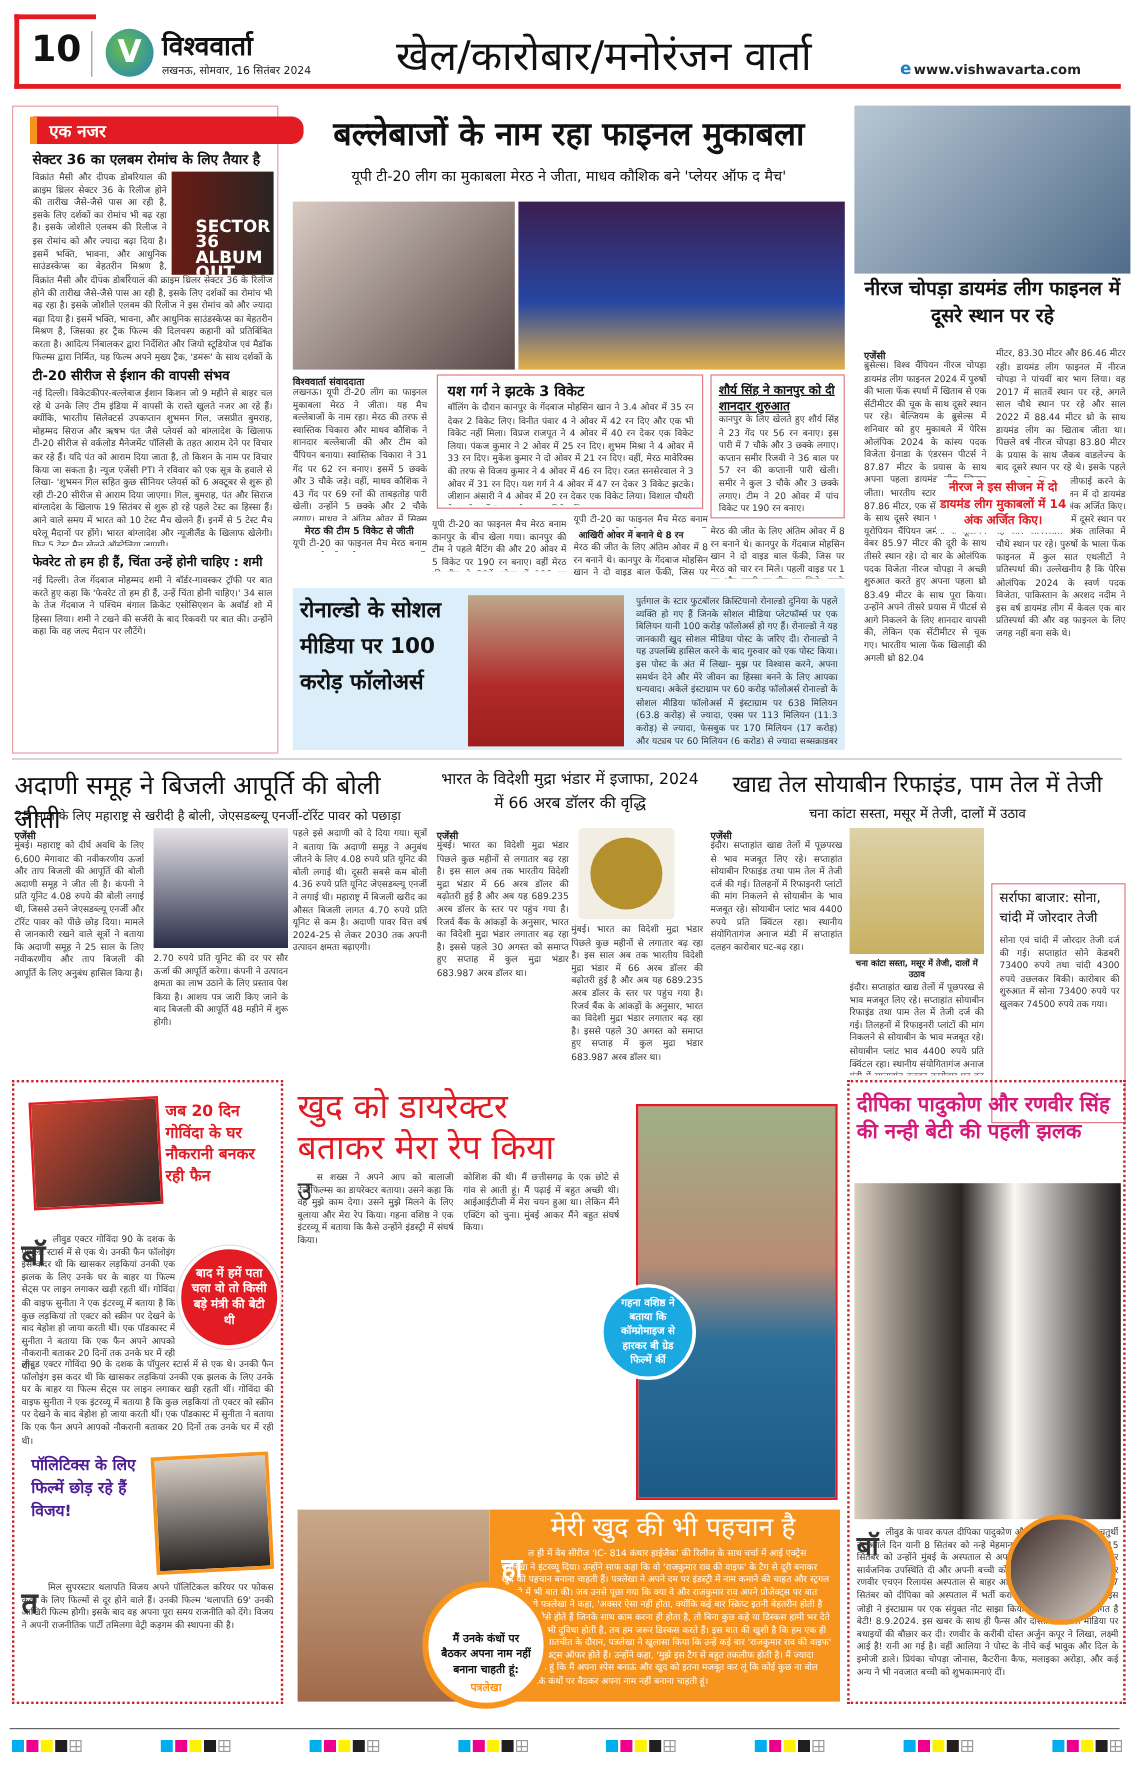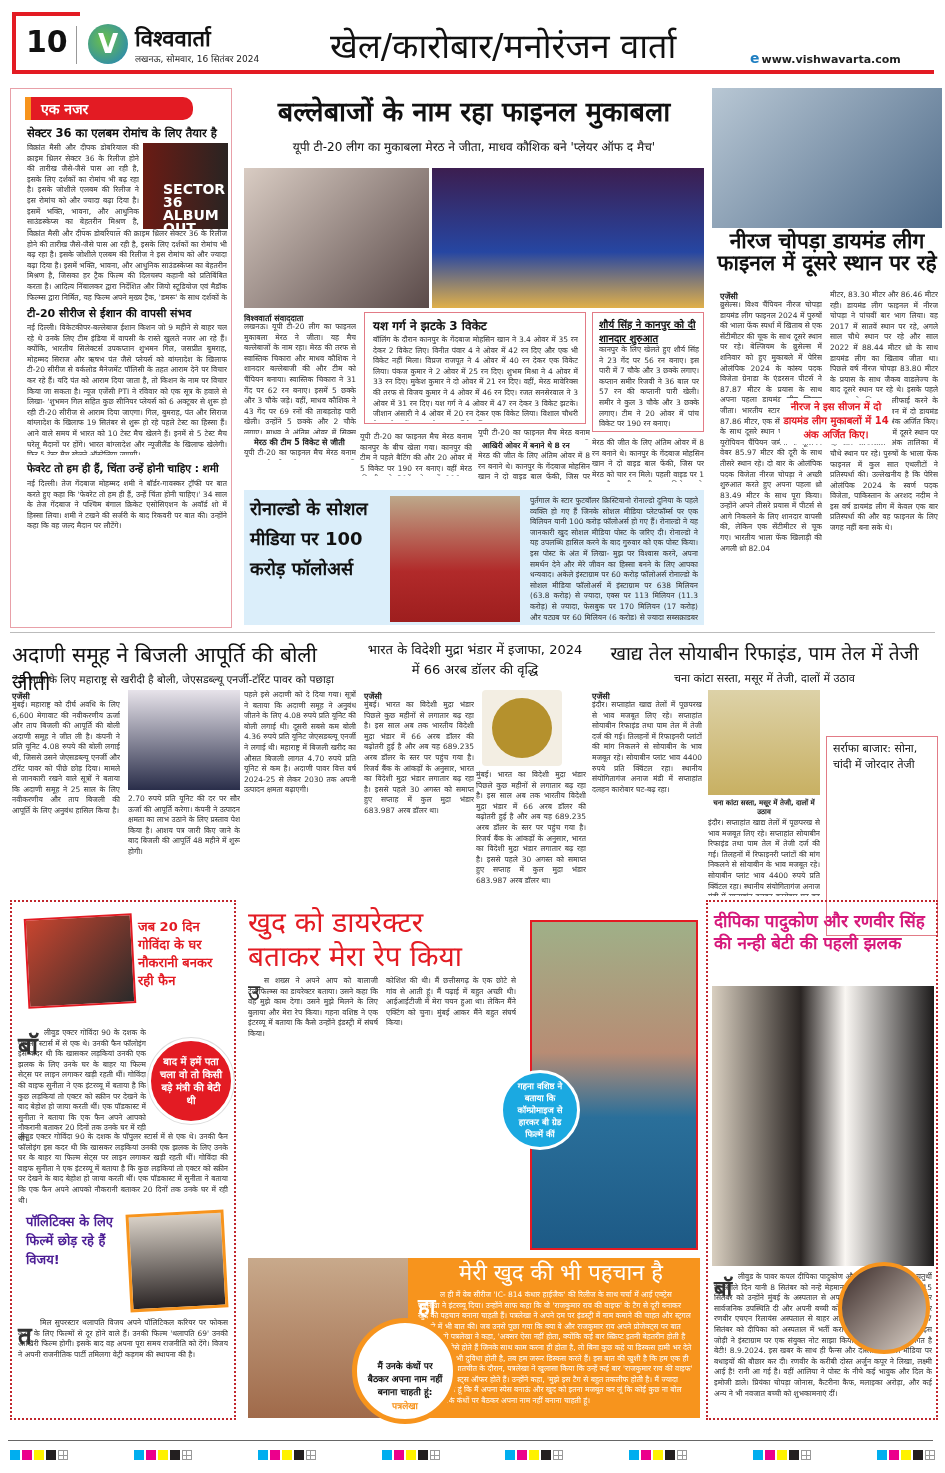--- a/index.html
+++ b/index.html
@@ -40,21 +40,21 @@
   <div class="abs pgno">10</div>
   <div class="abs vsep"></div>
   <div class="abs logo">V</div>
   <div class="abs brand">विश्ववार्ता</div>
   <div class="abs dateline">लखनऊ,   सोमवार, 16 सितंबर 2024</div>
   <div class="abs section-title">खेल/कारोबार/मनोरंजन वार्ता</div>
   <div class="abs site"><span class="ie">e</span><span>www.vishwavarta.com</span></div>
 </div>
 
 <div class="abs box" style="left:10px;top:88px;width:222px;height:540px;">
-  <div class="abs kicker" style="left:14px;top:8px;width:168px;">एक नजर</div>
+  <div class="abs kicker" style="left:14px;top:8px;width:228px;">एक नजर</div>
   <div class="abs h-dark" style="left:16px;top:36px;width:200px;font-size:11.5px;">सेक्टर 36 का एलबम रोमांच के लिए तैयार है</div>
   <div class="abs img" style="left:132px;top:54px;width:85px;height:86px;background:linear-gradient(90deg,#6b1b14,#2a2422);">
     <div style="position:absolute;left:20px;top:40px;color:#fff;font-weight:bold;font-size:14px;line-height:13px;">SECTOR 36 ALBUM OUT NOW</div>
   </div>
   <div class="abs txt" style="left:16px;top:54px;width:112px;height:86px;overflow:hidden;">विक्रांत मैसी और दीपक डोबरियाल की क्राइम थ्रिलर सेक्टर 36 के रिलीज होने की तारीख जैसे-जैसे पास आ रही है, इसके लिए दर्शकों का रोमांच भी बढ़ रहा है। इसके जोशीले एलबम की रिलीज ने इस रोमांच को और ज्यादा बढ़ा दिया है। इसमें भक्ति, भावना, और आधुनिक साउंडस्केप्स का बेहतरीन मिश्रण है, जिसका हर ट्रैक फिल्म की दिलचस्प कहानी को प्रतिबिंबित करता है। आदित्य निंबालकर द्वारा निर्देशित और जियो स्टूडियोज एवं मैडॉक फिल्म्स द्वारा निर्मित, यह फिल्म अपने मुख्य ट्रैक, 'डमरू' के साथ दर्शकों के बीच चर्चा का विषय बनी हुई है। चार-ट्रैक के इस एलबम में प्रतिभाशाली संगीतकारों ने कहानी के सार और ऊर्जा को पिरोने की कोशिश की है, जो श्रोताओं को अपराध और सस्पेंस की दुनिया में ले जाता है। डमरू के पहले ट्रैक को मोहित चौहान और अनुपम आमोद ने अपनी आवाज दी है। इसे धुनकी ने कंपोज किया है। यह ट्रैक इस हफ्ते रिलीज हुआ, जिसे अपनी जबरदस्त बीट्स और भक्तिपूर्ण शब्दों के साथ श्रोताओं की शानदार प्रतिक्रिया मिली।</div>
   <div class="abs txt" style="left:16px;top:140px;width:200px;height:72px;overflow:hidden;">विक्रांत मैसी और दीपक डोबरियाल की क्राइम थ्रिलर सेक्टर 36 के रिलीज होने की तारीख जैसे-जैसे पास आ रही है, इसके लिए दर्शकों का रोमांच भी बढ़ रहा है। इसके जोशीले एलबम की रिलीज ने इस रोमांच को और ज्यादा बढ़ा दिया है। इसमें भक्ति, भावना, और आधुनिक साउंडस्केप्स का बेहतरीन मिश्रण है, जिसका हर ट्रैक फिल्म की दिलचस्प कहानी को प्रतिबिंबित करता है। आदित्य निंबालकर द्वारा निर्देशित और जियो स्टूडियोज एवं मैडॉक फिल्म्स द्वारा निर्मित, यह फिल्म अपने मुख्य ट्रैक, 'डमरू' के साथ दर्शकों के बीच चर्चा का विषय बनी हुई है। चार-ट्रैक के इस एलबम में प्रतिभाशाली संगीतकारों ने कहानी के सार और ऊर्जा को पिरोने की कोशिश की है, जो श्रोताओं को अपराध और सस्पेंस की दुनिया में ले जाता है। डमरू के पहले ट्रैक को मोहित चौहान और अनुपम आमोद ने अपनी आवाज दी है। इसे धुनकी ने कंपोज किया है। यह ट्रैक इस हफ्ते रिलीज हुआ, जिसे अपनी जबरदस्त बीट्स और भक्तिपूर्ण शब्दों के साथ श्रोताओं की शानदार प्रतिक्रिया मिली।</div>
   <div class="abs h-dark" style="left:16px;top:216px;width:200px;font-size:11px;">टी-20 सीरीज से ईशान की वापसी संभव</div>
   <div class="abs txt" style="left:16px;top:234px;width:200px;height:132px;overflow:hidden;">नई दिल्ली। विकेटकीपर-बल्लेबाज ईशान किशन जो 9 महीने से बाहर चल रहे थे उनके लिए टीम इंडिया में वापसी के रास्ते खुलते नजर आ रहे हैं। क्योंकि, भारतीय सिलेक्टर्स उपकप्तान शुभमन गिल, जसप्रीत बुमराह, मोहम्मद सिराज और ऋषभ पंत जैसे प्लेयर्स को बांग्लादेश के खिलाफ टी-20 सीरीज से वर्कलोड मैनेजमेंट पॉलिसी के तहत आराम देने पर विचार कर रहे हैं। यदि पंत को आराम दिया जाता है, तो किशन के नाम पर विचार किया जा सकता है। न्यूज एजेंसी PTI ने रविवार को एक सूत्र के हवाले से लिखा- 'शुभमन गिल सहित कुछ सीनियर प्लेयर्स को 6 अक्टूबर से शुरू हो रही टी-20 सीरीज से आराम दिया जाएगा। गिल, बुमराह, पंत और सिराज बांग्लादेश के खिलाफ 19 सितंबर से शुरू हो रहे पहले टेस्ट का हिस्सा हैं। आने वाले समय में भारत को 10 टेस्ट मैच खेलने हैं। इनमें से 5 टेस्ट मैच घरेलू मैदानों पर होंगे। भारत बांग्लादेश और न्यूजीलैंड के खिलाफ खेलेगी। फिर 5 टेस्ट मैच खेलने ऑस्ट्रेलिया जाएगी।</div>
   <div class="abs h-dark" style="left:16px;top:372px;width:200px;font-size:10.5px;">फेवरेट तो हम ही हैं, चिंता उन्हें होनी चाहिए : शमी</div>
   <div class="abs txt" style="left:16px;top:390px;width:200px;height:145px;overflow:hidden;">नई दिल्ली। तेज गेंदबाज मोहम्मद शमी ने बॉर्डर-गावस्कर ट्रॉफी पर बात करते हुए कहा कि 'फेवरेट तो हम ही हैं, उन्हें चिंता होनी चाहिए।' 34 साल के तेज गेंदबाज ने पश्चिम बंगाल क्रिकेट एसोसिएशन के अवॉर्ड शो में हिस्सा लिया। शमी ने टखने की सर्जरी के बाद रिकवरी पर बात की। उन्होंने कहा कि वह जल्द मैदान पर लौटेंगे।</div>
@@ -78,21 +78,21 @@
 <div class="abs" style="left:482px;top:440px;width:108px;font-size:7.5px;font-weight:bold;">आखिरी ओवर में बनाने थे 8 रन</div>
 <div class="abs txt" style="left:478px;top:451px;width:112px;height:30px;overflow:hidden;">मेरठ की जीत के लिए अंतिम ओवर में 8 रन बनाने थे। कानपुर के गेंदबाज मोहसिन खान ने दो वाइड बाल फेंकी, जिस पर मेरठ को चार रन मिले। पहली वाइड पर 1 रन और दूसरी पर तीन रन मिले। इसके बाद माधव ने छक्का जड़कर आसानी से रन बना लिए।</div>
 <div class="abs txt" style="left:592px;top:438px;width:112px;height:44px;overflow:hidden;">मेरठ की जीत के लिए अंतिम ओवर में 8 रन बनाने थे। कानपुर के गेंदबाज मोहसिन खान ने दो वाइड बाल फेंकी, जिस पर मेरठ को चार रन मिले। पहली वाइड पर 1 रन और दूसरी पर तीन रन मिले। इसके बाद माधव ने छक्का जड़कर आसानी से रन बना लिए।</div>
 
 <div class="abs box" style="left:592px;top:312px;width:112px;height:120px;border-color:#e27b86;">
   <div class="abs h-dark" style="left:6px;top:4px;width:100px;font-size:10px;text-decoration:underline;">शौर्य सिंह ने कानपुर को दी शानदार शुरुआत</div>
   <div class="abs txt" style="left:6px;top:32px;width:100px;height:84px;overflow:hidden;">कानपुर के लिए खेलते हुए शौर्य सिंह ने 23 गेंद पर 56 रन बनाए। इस पारी में 7 चौके और 3 छक्के लगाए। कप्तान समीर रिजवी ने 36 बाल पर 57 रन की कप्तानी पारी खेली। समीर ने कुल 3 चौके और 3 छक्के लगाए। टीम ने 20 ओवर में पांच विकेट पर 190 रन बनाए।</div>
 </div>
 
 <div class="abs img" style="left:712px;top:88px;width:230px;height:140px;background:linear-gradient(135deg,#b8c7d4,#506c8a);"></div>
-<div class="abs h-dark" style="left:712px;top:230px;width:230px;font-size:21px;text-align:center;line-height:22px;">नीरज चोपड़ा डायमंड लीग फाइनल में दूसरे स्थान पर रहे</div>
+<div class="abs h-dark" style="left:712px;top:230px;width:230px;font-size:16px;text-align:center;line-height:22px;">नीरज चोपड़ा डायमंड लीग फाइनल में दूसरे स्थान पर रहे</div>
 <div class="abs" style="left:720px;top:290px;font-size:8px;font-weight:bold;">एजेंसी</div>
 <div class="abs txt" style="left:720px;top:300px;width:102px;height:300px;overflow:hidden;">ब्रुसेल्स। विश्व चैंपियन नीरज चोपड़ा डायमंड लीग फाइनल 2024 में पुरुषों की भाला फेंक स्पर्धा में खिताब से एक सेंटीमीटर की चूक के साथ दूसरे स्थान पर रहे। बेल्जियम के ब्रुसेल्स में शनिवार को हुए मुकाबले में पेरिस ओलंपिक 2024 के कांस्य पदक विजेता ग्रेनाडा के एंडरसन पीटर्स ने 87.87 मीटर के प्रयास के साथ अपना पहला डायमंड लीग खिताब जीता। भारतीय स्टार नीरज चोपड़ा 87.86 मीटर, एक सेंटीमीटर की चूक के साथ दूसरे स्थान पर रहे। 2023 यूरोपियन चैंपियन जर्मनी के जूलियन वेबर 85.97 मीटर की दूरी के साथ तीसरे स्थान रहे। दो बार के ओलंपिक पदक विजेता नीरज चोपड़ा ने अच्छी शुरुआत करते हुए अपना पहला थ्रो 83.49 मीटर के साथ पूरा किया। उन्होंने अपने तीसरे प्रयास में पीटर्स से आगे निकलने के लिए शानदार वापसी की, लेकिन एक सेंटीमीटर से चूक गए। भारतीय भाला फेंक खिलाड़ी की अगली थ्रो 82.04</div>
 <div class="abs txt" style="left:830px;top:290px;width:108px;height:310px;overflow:hidden;">मीटर, 83.30 मीटर और 86.46 मीटर रही। डायमंड लीग फाइनल में नीरज चोपड़ा ने पांचवीं बार भाग लिया। वह 2017 में सातवें स्थान पर रहे, अगले साल चौथे स्थान पर रहे और साल 2022 में 88.44 मीटर थ्रो के साथ डायमंड लीग का खिताब जीता था। पिछले वर्ष नीरज चोपड़ा 83.80 मीटर के प्रयास के साथ जैकब वाडलेज्च के बाद दूसरे स्थान पर रहे थे। इसके पहले फाइनल के लिए क्वालीफाई करने के लिए नीरज ने इस सीजन में दो डायमंड लीग मुकाबलों में 14 अंक अर्जित किए। नीरज दोनों ही मीटिंग्स में दूसरे स्थान पर रहे और ओवरऑल अंक तालिका में चौथे स्थान पर रहे। पुरुषों के भाला फेंक फाइनल में कुल सात एथलीटों ने प्रतिस्पर्धा की। उल्लेखनीय है कि पेरिस ओलंपिक 2024 के स्वर्ण पदक विजेता, पाकिस्तान के अरशद नदीम ने इस वर्ष डायमंड लीग में केवल एक बार प्रतिस्पर्धा की और वह फाइनल के लिए जगह नहीं बना सके थे।</div>
 <div class="abs" style="left:780px;top:398px;width:112px;background:#fff;color:#e31b23;font-weight:bold;font-size:10px;text-align:center;line-height:14px;padding:2px;">नीरज ने इस सीजन में दो डायमंड लीग मुकाबलों में 14 अंक अर्जित किए।</div>
 
 <div class="abs" style="left:244px;top:490px;width:460px;height:135px;background:#dbeefa;padding-left:40px;">
   <div class="abs h-dark" style="left:6px;top:4px;width:130px;font-size:18px;line-height:30px;">रोनाल्डो के सोशल मीडिया पर 100 करोड़ फॉलोअर्स</div>
   <div class="abs img" style="left:146px;top:6px;width:130px;height:126px;background:linear-gradient(180deg,#bda88a,#b12a2a 60%,#9e1e1e);"></div>
   <div class="abs txt" style="left:286px;top:6px;width:168px;height:124px;overflow:hidden;">पुर्तगाल के स्टार फुटबॉलर क्रिस्टियानो रोनाल्डो दुनिया के पहले व्यक्ति हो गए हैं जिनके सोशल मीडिया प्लेटफॉर्म्स पर एक बिलियन यानी 100 करोड़ फॉलोअर्स हो गए हैं। रोनाल्डो ने यह जानकारी खुद सोशल मीडिया पोस्ट के जरिए दी। रोनाल्डो ने यह उपलब्धि हासिल करने के बाद गुरुवार को एक पोस्ट किया। इस पोस्ट के अंत में लिखा- मुझ पर विश्वास करने, अपना समर्थन देने और मेरे जीवन का हिस्सा बनने के लिए आपका धन्यवाद। अकेले इंस्टाग्राम पर 60 करोड़ फॉलोअर्स रोनाल्डो के सोशल मीडिया फॉलोअर्स में इंस्टाग्राम पर 638 मिलियन (63.8 करोड़) से ज्यादा, एक्स पर 113 मिलियन (11.3 करोड़) से ज्यादा, फेसबुक पर 170 मिलियन (17 करोड़) और यूट्यूब पर 60 मिलियन (6 करोड़) से ज्यादा सब्सक्राइबर हैं।</div>
 </div>
@@ -117,20 +117,21 @@
 
 <div class="abs" style="left:592px;top:640px;width:345px;font-size:19px;color:#111;text-align:center;">खाद्य तेल सोयाबीन रिफाइंड, पाम तेल में तेजी</div>
 <div class="abs" style="left:592px;top:670px;width:345px;font-size:11px;color:#111;text-align:center;">चना कांटा सस्ता, मसूर में तेजी, दालों में उठाव</div>
 <div class="abs" style="left:592px;top:690px;font-size:8px;font-weight:bold;">एजेंसी</div>
 <div class="abs txt" style="left:592px;top:700px;width:110px;height:195px;overflow:hidden;">इंदौर। सप्ताहांत खाद्य तेलों में पूछपरख से भाव मजबूत लिए रहे। सप्ताहांत सोयाबीन रिफाइंड तथा पाम तेल में तेजी दर्ज की गई। तिलहनों में रिफाइनरी प्लांटों की मांग निकलने से सोयाबीन के भाव मजबूत रहे। सोयाबीन प्लांट भाव 4400 रुपये प्रति क्विंटल रहा। स्थानीय संयोगितागंज अनाज मंडी में सप्ताहांत दलहन कारोबार घट-बढ़ रहा।</div>
 <div class="abs img" style="left:708px;top:690px;width:112px;height:105px;background:linear-gradient(180deg,#ddd2a8,#c8b062);"></div>
 <div class="abs" style="left:708px;top:798px;width:112px;font-size:7px;font-weight:bold;text-align:center;">चना कांटा सस्ता, मसूर में तेजी, दालों में उठाव</div>
 <div class="abs txt" style="left:708px;top:818px;width:112px;height:78px;overflow:hidden;">इंदौर। सप्ताहांत खाद्य तेलों में पूछपरख से भाव मजबूत लिए रहे। सप्ताहांत सोयाबीन रिफाइंड तथा पाम तेल में तेजी दर्ज की गई। तिलहनों में रिफाइनरी प्लांटों की मांग निकलने से सोयाबीन के भाव मजबूत रहे। सोयाबीन प्लांट भाव 4400 रुपये प्रति क्विंटल रहा। स्थानीय संयोगितागंज अनाज मंडी में सप्ताहांत दलहन कारोबार घट-बढ़ रहा।</div>
 <div class="abs box" style="left:826px;top:692px;width:112px;height:200px;border-color:#e27b86;margin-top:44px;">
   <div class="abs" style="left:6px;top:4px;width:100px;font-size:11px;color:#111;line-height:16px;">सर्राफा बाजार: सोना, चांदी में जोरदार तेजी</div>
+  <div class="abs txt" style="left:6px;top:42px;width:100px;height:152px;overflow:hidden;">सोना एवं चांदी में जोरदार तेजी दर्ज की गई। सप्ताहांत सोने केडबरी 73400 रुपये तथा चांदी 4300 रुपये उछलकर बिकी। कारोबार की शुरुआत में सोना 73400 रुपये पर खुलकर 74500 रुपये तक गया।</div>
 </div>
 
 <div class="abs dotted" style="left:10px;top:900px;width:226px;height:520px;">
   <div class="abs img" style="left:14px;top:14px;width:108px;height:90px;border:2px solid #e31b23;transform:rotate(-3deg);background:linear-gradient(135deg,#c9452f,#2a2a2a);"></div>
   <div class="abs red-h" style="left:126px;top:16px;width:90px;font-size:13px;line-height:18px;font-weight:bold;">जब 20 दिन गोविंदा के घर नौकरानी बनकर रही फैन</div>
   <div class="abs" style="left:6px;top:126px;font-size:24px;font-weight:bold;color:#333;">बॉ</div>
   <div class="abs txt" style="left:6px;top:126px;width:128px;height:182px;overflow:hidden;text-indent:26px;">लीवुड एक्टर गोविंदा 90 के दशक के पॉपुलर स्टार्स में से एक थे। उनकी फैन फॉलोइंग इस कदर थी कि खासकर लड़कियां उनकी एक झलक के लिए उनके घर के बाहर या फिल्म सेट्स पर लाइन लगाकर खड़ी रहती थीं। गोविंदा की वाइफ सुनीता ने एक इंटरव्यू में बताया है कि कुछ लड़कियां तो एक्टर को स्क्रीन पर देखने के बाद बेहोश हो जाया करती थीं। एक पॉडकास्ट में सुनीता ने बताया कि एक फैन अपने आपको नौकरानी बताकर 20 दिनों तक उनके घर में रही थी।</div>
   <div class="abs circle" style="left:136px;top:136px;width:86px;height:86px;background:#e31b23;color:#fff;font-size:10px;line-height:13px;padding:8px;border:3px solid #fff;box-shadow:0 0 0 1px #ddd;">बाद में हमें पता चला वो तो किसी बड़े मंत्री की बेटी थी</div>
   <div class="abs txt" style="left:6px;top:230px;width:210px;height:72px;overflow:hidden;">लीवुड एक्टर गोविंदा 90 के दशक के पॉपुलर स्टार्स में से एक थे। उनकी फैन फॉलोइंग इस कदर थी कि खासकर लड़कियां उनकी एक झलक के लिए उनके घर के बाहर या फिल्म सेट्स पर लाइन लगाकर खड़ी रहती थीं। गोविंदा की वाइफ सुनीता ने एक इंटरव्यू में बताया है कि कुछ लड़कियां तो एक्टर को स्क्रीन पर देखने के बाद बेहोश हो जाया करती थीं। एक पॉडकास्ट में सुनीता ने बताया कि एक फैन अपने आपको नौकरानी बताकर 20 दिनों तक उनके घर में रही थी।</div>
   <div class="abs orange-h" style="left:14px;top:310px;width:90px;font-size:13px;line-height:19px;font-weight:bold;">पॉलिटिक्स के लिए फिल्में छोड़ रहे हैं विजय!</div>

